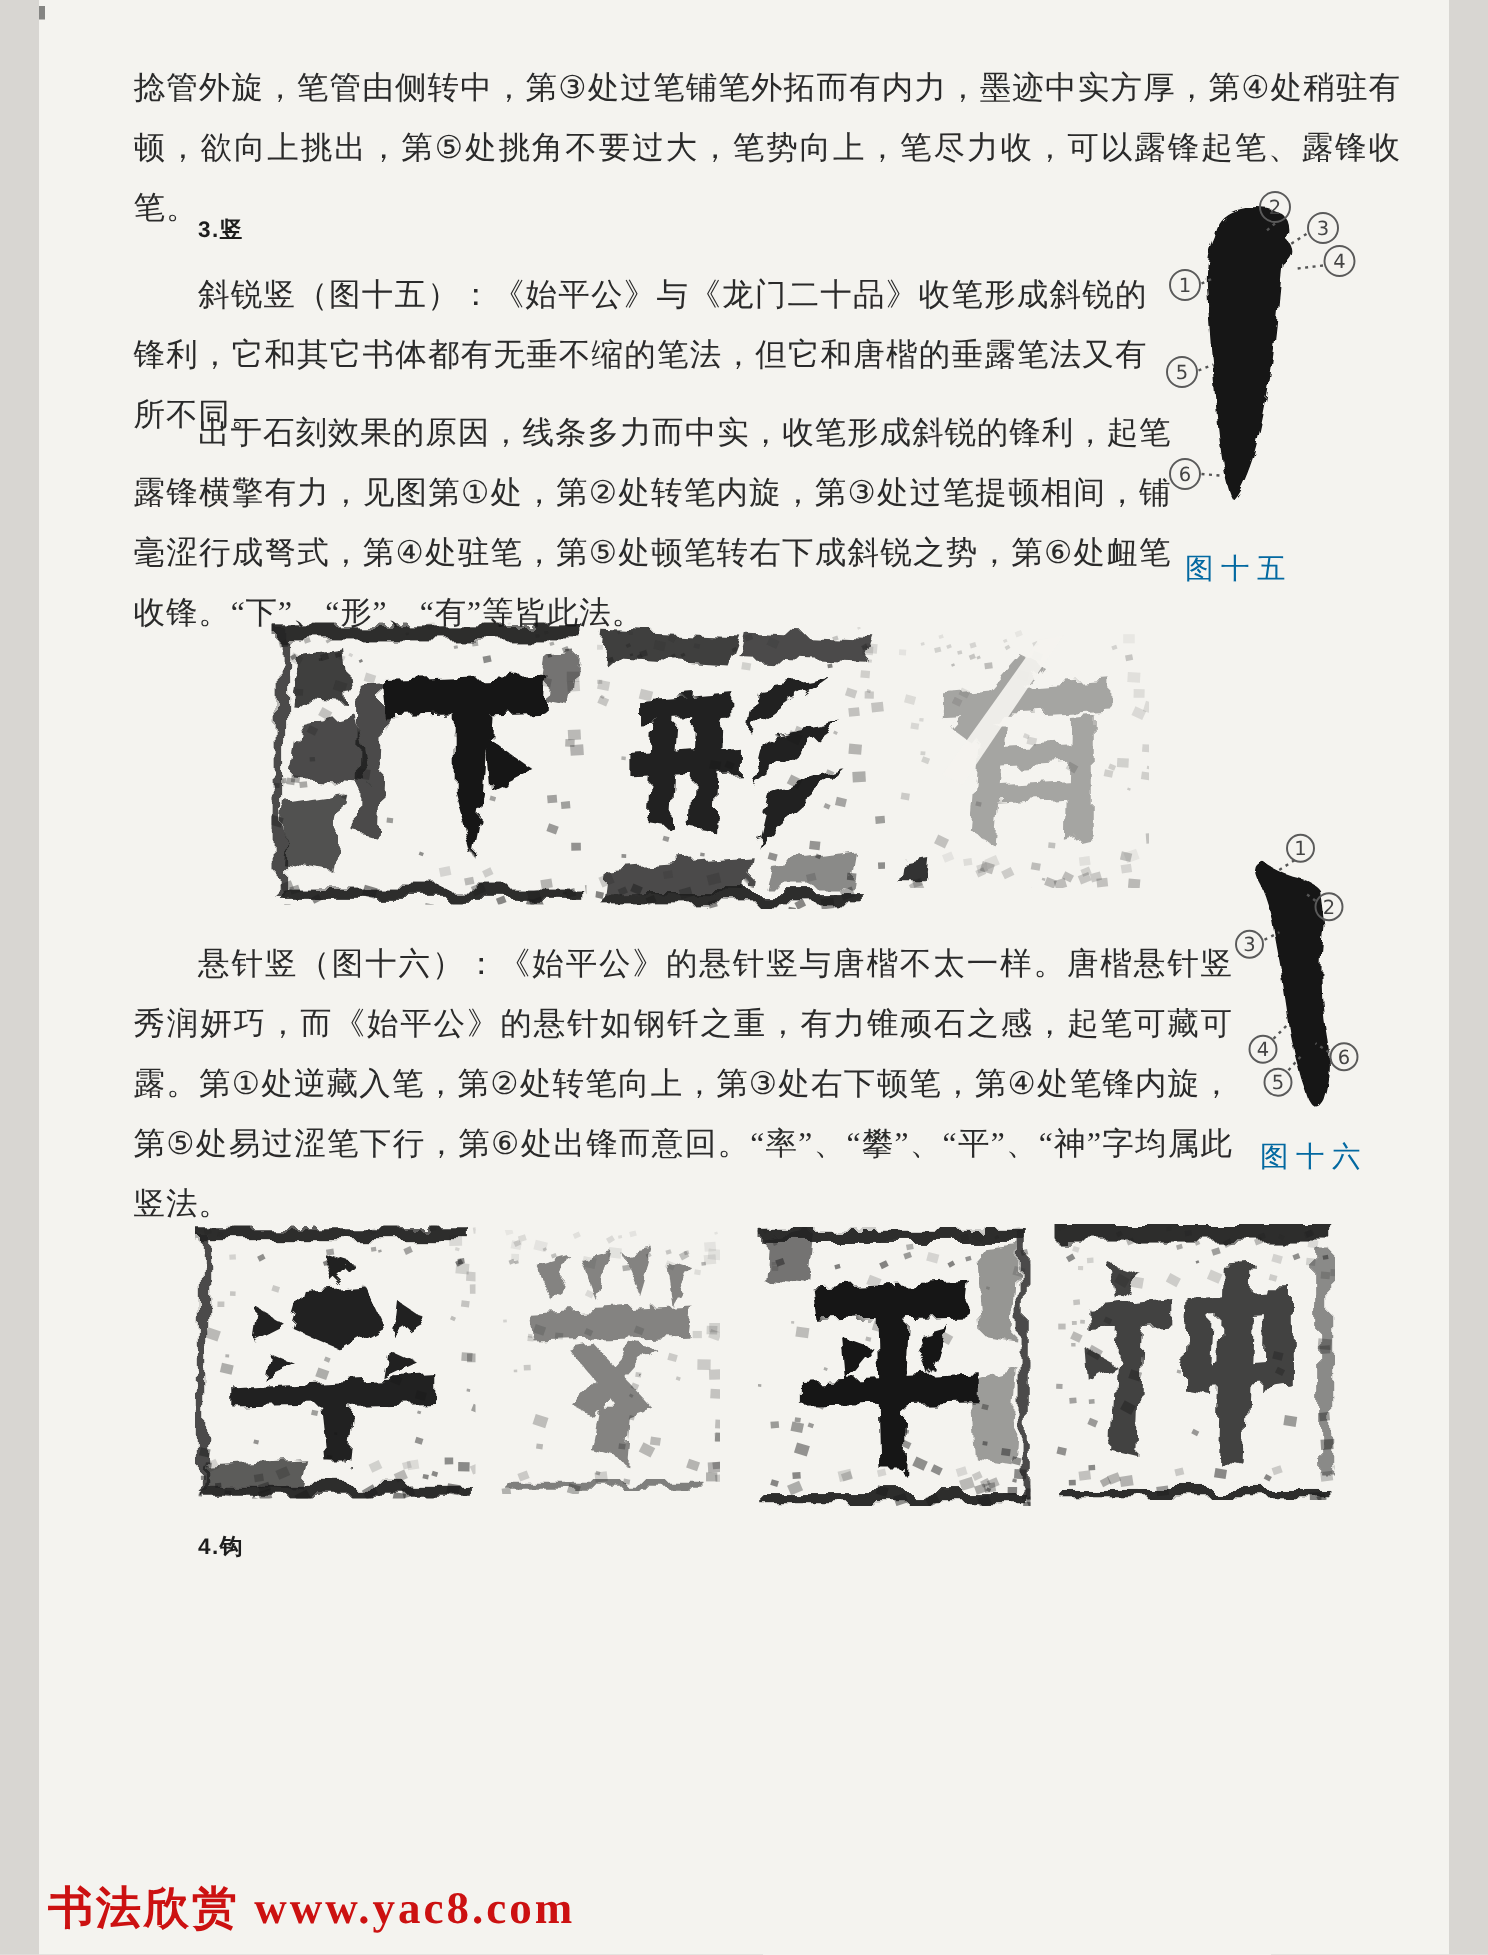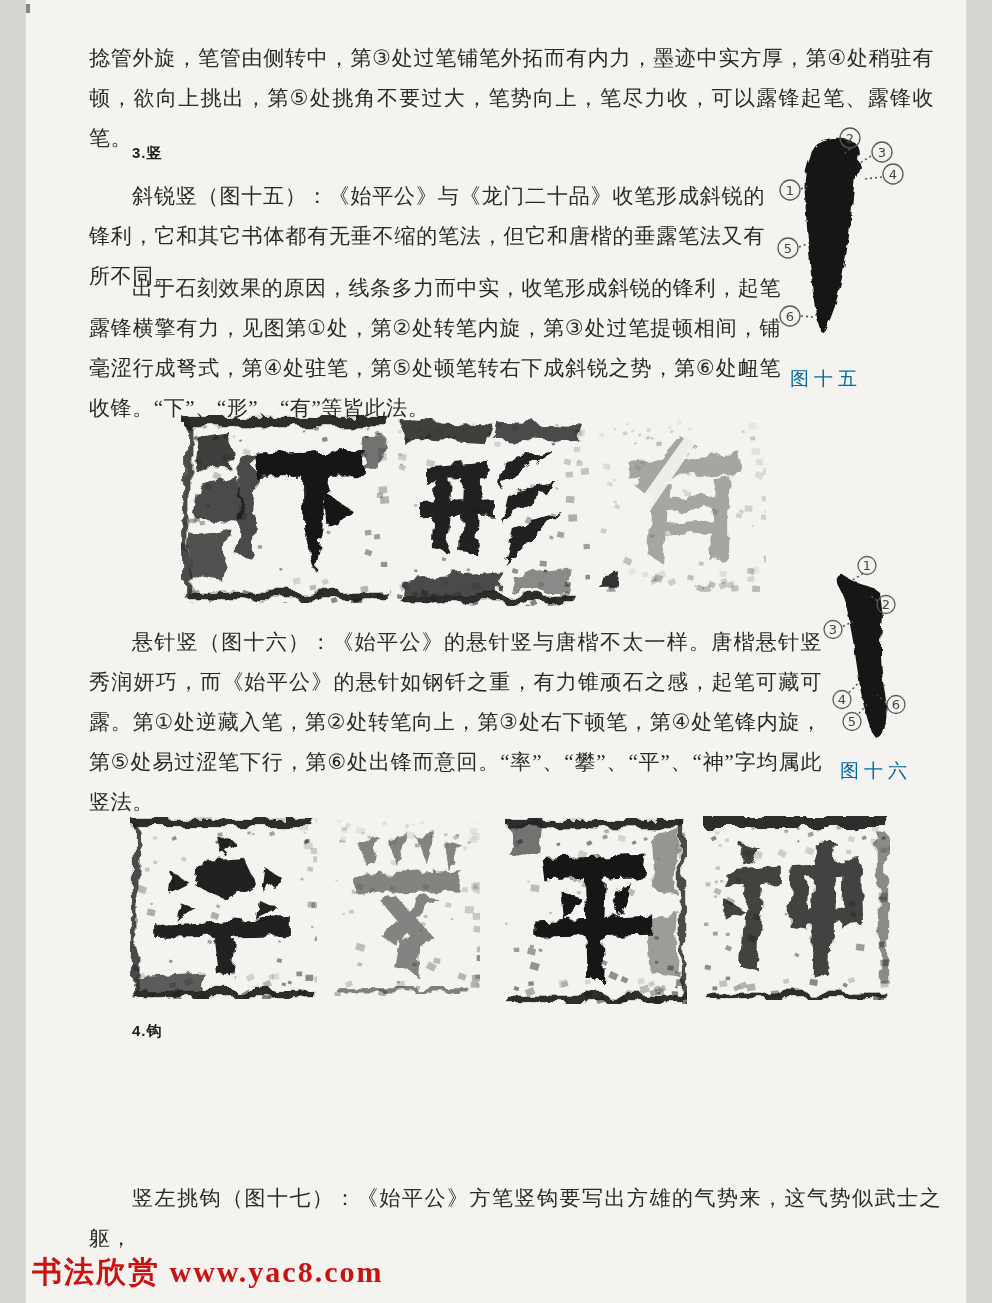--- a/index.html
+++ b/index.html
@@ -109,21 +109,20 @@
         <text x="74" y="153.5" text-anchor="middle" font-size="13" fill="#444" font-family="DejaVu Sans, sans-serif">6</text>
       </svg>
     </div>
   <span class="figcap" style="top:758px;left:814px">图十六</span>
 
   <div id="row2"></div>
 
   <p class="hd" style="top:1022px;left:106px">4.钩</p>
 
 
-  <p class="para indent" style="top:1178px;left:63px;width:852px">竖左挑钩（图十七）：《始平公》方笔竖钩要写出方雄的气势来，这气势似武士之躯，</p>
 
   <div class="watermark">书法欣赏 www.yac8.com</div>
 
   <div class="scan-artifact" style="left:973px;top:488px;width:2px;height:46px;opacity:.6"></div>
   <div class="scan-artifact" style="left:0;top:4px;width:4px;height:9px;background:#555;opacity:.7"></div>
 <div class="rub" style="left: 155px; top: 415px; width: 210px; height: 188px;">
       <svg width="210" height="188" viewBox="0 0 210 188">
         <g transform="scale(2.100,1.880)" filter="url(#rough2)">
           <rect x="1" y="1" width="98" height="5" fill="#1b1b1b" opacity="0.9"></rect>
           <rect x="3" y="94" width="95" height="4" fill="#1b1b1b" opacity="0.9"></rect>

